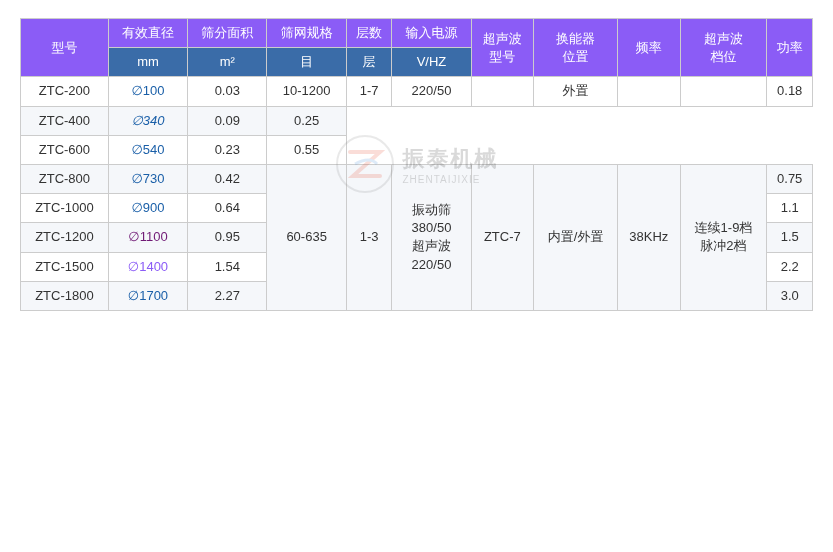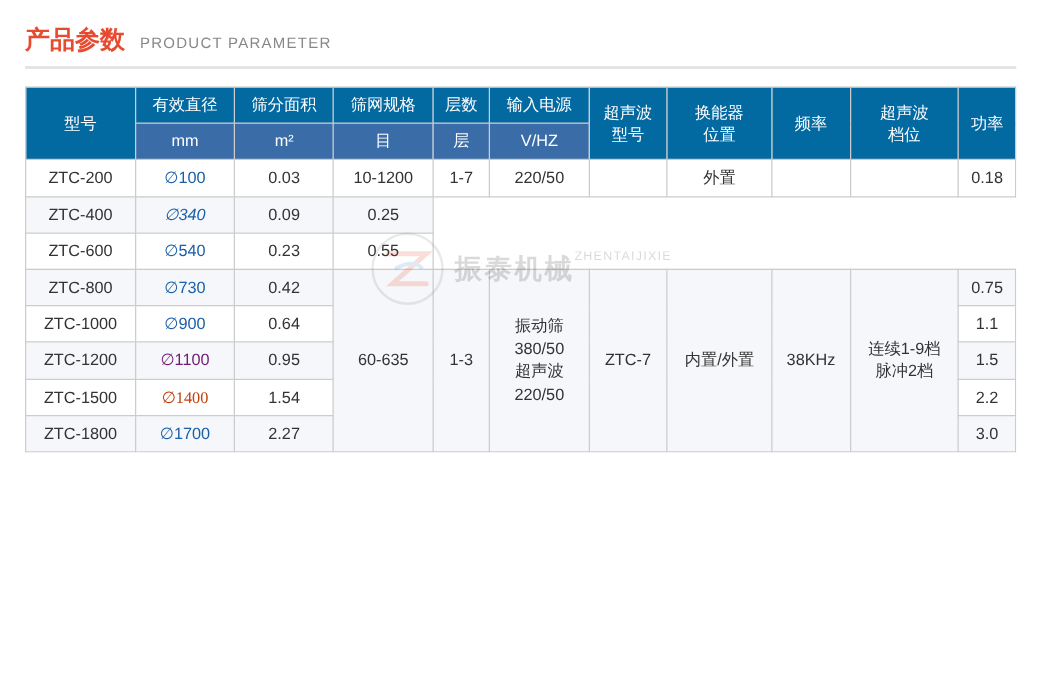--- a/index.html
+++ b/index.html
@@ -44,21 +44,21 @@
       vertical-align: middle;
       padding: 5px 4px;
       line-height: 1.4;
     }
     thead th {
       background: #3a6ca8;
       color: #fff;
       font-weight: normal;
     }
     thead tr:first-child th {
-      background: #0369a1;
+      background: #8b5cf6;
     }
     thead tr:nth-child(2) th {
       background: #3a6ca8;
     }
     tbody tr:nth-child(even) {
       background: #f5f7fa;
     }
     tbody tr:nth-child(odd) {
       background: #fff;
     }
@@ -80,43 +80,39 @@
       opacity: 0.18;
       pointer-events: none;
       z-index: 10;
     }
     .watermark-logo {
       width: 60px;
       height: 60px;
     }
     .watermark-text {
       display: flex;
-      flex-direction: row;
+      flex-direction: column;
       align-items: flex-start;
     }
     .watermark-cn {
       font-size: 22px;
       font-weight: bold;
       color: #333;
       letter-spacing: 2px;
     }
     .watermark-en {
       font-size: 10px;
       color: #333;
       letter-spacing: 1px;
     }
   </style>
 </head>
 <body>
 
 <div class="page-wrapper">
-  <div class="page-title-area">
-    <span class="page-title-cn">产品参数</span>
-    <span class="page-title-en">PRODUCT PARAMETER</span>
-  </div>
 
   <div class="watermark-container">
 
     <div class="watermark">
       <svg class="watermark-logo" viewBox="0 0 60 60" xmlns="http://www.w3.org/2000/svg">
         <circle cx="30" cy="30" r="28" fill="none" stroke="#888" stroke-width="2"></circle>
 
         <path d="M15 18 L45 18 L18 42 L45 42" fill="none" stroke="#e84a2f" stroke-width="4" stroke-linecap="round"></path>
         <path d="M20 30 Q35 22 42 30" fill="none" stroke="#4a90d9" stroke-width="3"></path>
       </svg>
@@ -196,21 +192,21 @@
             <td>1.1</td>
           </tr>
           <tr>
             <td>ZTC-1200</td>
             <td style="color: #701a75;">∅1100</td>
             <td>0.95</td>
             <td>1.5</td>
           </tr>
           <tr>
             <td>ZTC-1500</td>
-            <td style="color: #c2410c; font-family: Liberation Serif, serif;">∅1400</td>
+            <td style="color: #8b5cf6;">∅1400</td>
             <td>1.54</td>
             <td>2.2</td>
           </tr>
           <tr>
             <td>ZTC-1800</td>
             <td style="color: rgb(26, 95, 168);">∅1700</td>
             <td>2.27</td>
             <td>3.0</td>
           </tr>
         </tbody>

